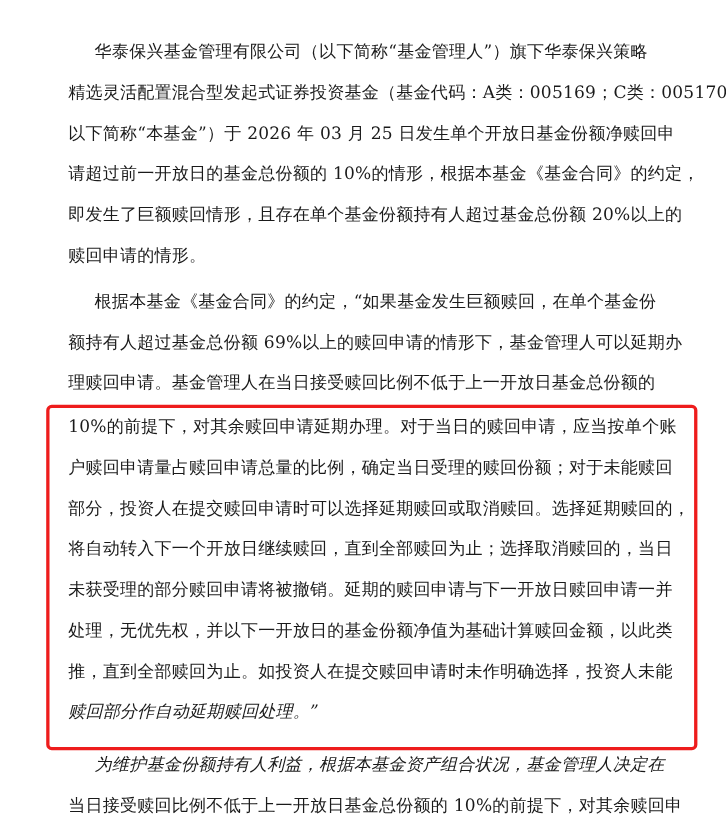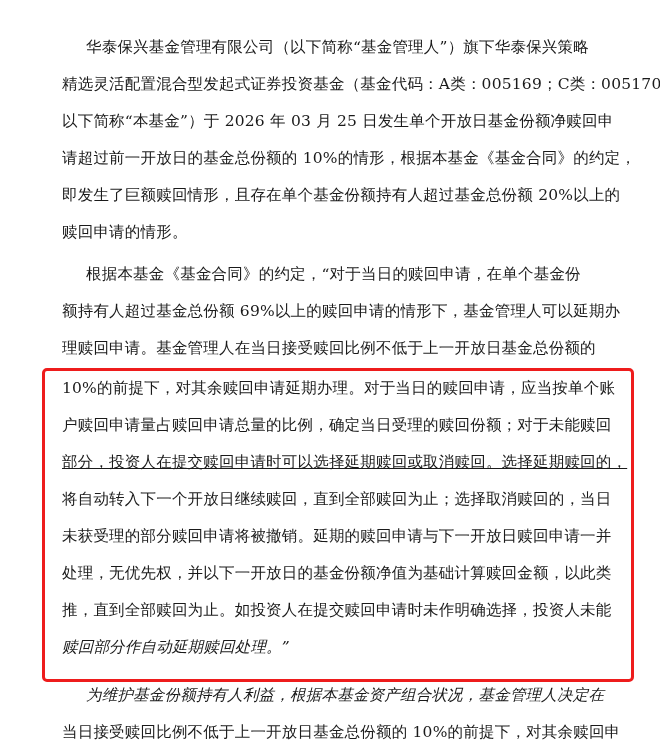--- a/index.html
+++ b/index.html
@@ -51,29 +51,29 @@
 
 <div class="doc">
 
   <div class="line indent" style="top:6px;">华泰保兴基金管理有限公司（以下简称“基金管理人”）旗下华泰保兴策略</div>
   <div class="line" style="top:43px;">精选灵活配置混合型发起式证券投资基金（基金代码：A类：005169；C类：005170，</div>
   <div class="line" style="top:80px;">以下简称“本基金”）于 2026 年 03 月 25 日发生单个开放日基金份额净赎回申</div>
   <div class="line" style="top:117px;">请超过前一开放日的基金总份额的 10%的情形，根据本基金《基金合同》的约定，</div>
   <div class="line" style="top:154px;">即发生了巨额赎回情形，且存在单个基金份额持有人超过基金总份额 20%以上的</div>
   <div class="line" style="top:191px;">赎回申请的情形。</div>
 
-  <div class="line indent" style="top:233px;">根据本基金《基金合同》的约定，“对于当日的赎回申请，在单个基金份</div>
+  <div class="line indent" style="top:233px;">根据本基金《基金合同》的约定，“如果基金发生巨额赎回，在单个基金份</div>
   <div class="line" style="top:270px;">额持有人超过基金总份额 69%以上的赎回申请的情形下，基金管理人可以延期办</div>
   <div class="line" style="top:307px;">理赎回申请。基金管理人在当日接受赎回比例不低于上一开放日基金总份额的</div>
 
   <div class="highlight-box"></div>
 
   <div class="line" style="top:347px;">10%的前提下，对其余赎回申请延期办理。对于当日的赎回申请，应当按单个账</div>
   <div class="line" style="top:384px;">户赎回申请量占赎回申请总量的比例，确定当日受理的赎回份额；对于未能赎回</div>
-  <div class="line" style="top:421px;text-decoration:underline;">部分，投资人在提交赎回申请时可以选择延期赎回或取消赎回。选择延期赎回的，</div>
+  <div class="line" style="top:421px;">部分，投资人在提交赎回申请时可以选择延期赎回或取消赎回。选择延期赎回的，</div>
   <div class="line" style="top:458px;">将自动转入下一个开放日继续赎回，直到全部赎回为止；选择取消赎回的，当日</div>
   <div class="line" style="top:532px;">处理，无优先权，并以下一开放日的基金份额净值为基础计算赎回金额，以此类</div>
   <div class="line" style="top:495px;">未获受理的部分赎回申请将被撤销。延期的赎回申请与下一开放日赎回申请一并</div>
   <div class="line" style="top:569px;">推，直到全部赎回为止。如投资人在提交赎回申请时未作明确选择，投资人未能</div>
   <div class="line" style="top:606px;font-style:italic;">赎回部分作自动延期赎回处理。”</div>
 
   <div class="line indent" style="top:654px;font-style:italic;">为维护基金份额持有人利益，根据本基金资产组合状况，基金管理人决定在</div>
   <div class="line" style="top:691px;">当日接受赎回比例不低于上一开放日基金总份额的 10%的前提下，对其余赎回申</div>
   <div class="line" style="top:728px;">的前提下。</div>
 

